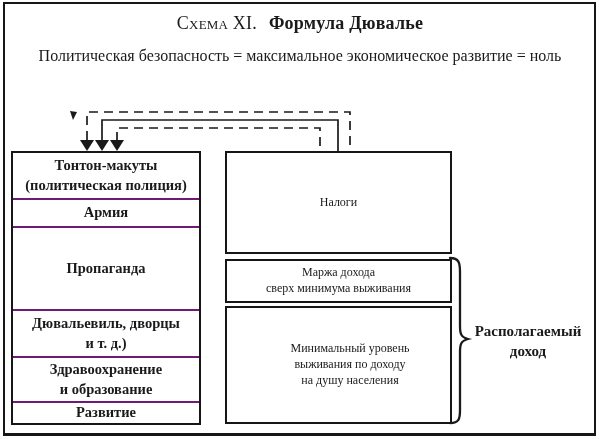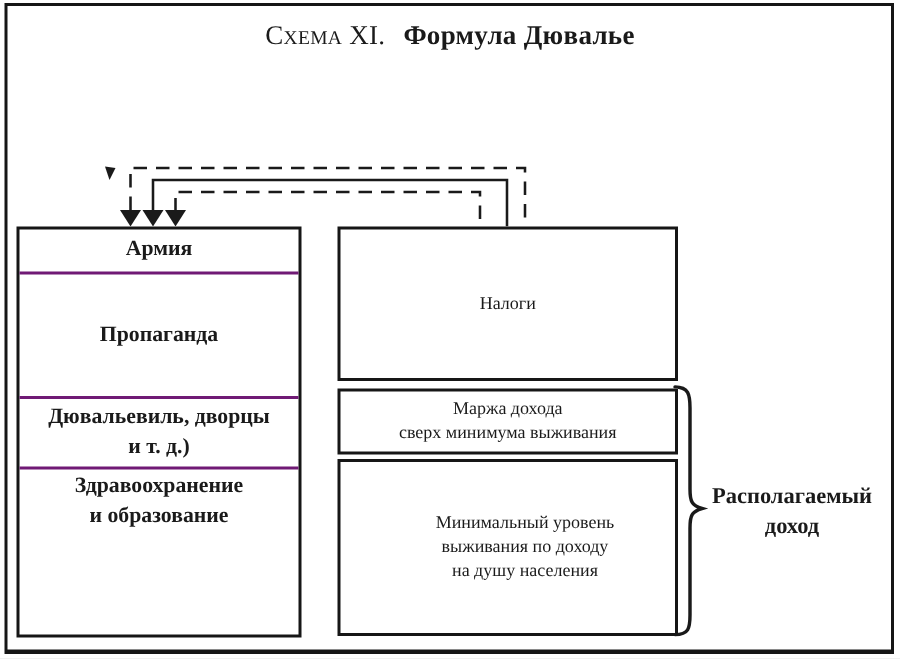--- a/index.html
+++ b/index.html
@@ -56,46 +56,50 @@
 <body>
 
 <div class="stage">
 
   <div class="frame"></div>
 
   <div class="title">
     <span class="prefix">Схема XI.</span><span class="main">Формула Дювалье</span>
   </div>
 
+  <div class="subtitle">Политическая безопасность = максимальное экономическое развитие = ноль</div>
 
 
   <svg class="overlay" viewBox="0 0 600 439" xmlns="http://www.w3.org/2000/svg">
 
     <polygon points="70,111 77,112 73,120" fill="#1a1a1a"></polygon>
 
     <path d="M87,140 L87,112 L350,112 L350,150" fill="none" stroke="#1a1a1a" stroke-width="1.7" stroke-dasharray="9 6"></path>
 
     <path d="M102,141 L102,120 L338,120 L338,151" fill="none" stroke="#1a1a1a" stroke-width="1.7"></path>
 
     <path d="M117,141 L117,128 L320,128 L320,151" fill="none" stroke="#1a1a1a" stroke-width="1.7" stroke-dasharray="9 6"></path>
 
     <polygon points="80,140 94,140 87,151" fill="#1a1a1a"></polygon>
     <polygon points="95,140 109,140 102,151" fill="#1a1a1a"></polygon>
     <polygon points="110,140 124,140 117,151" fill="#1a1a1a"></polygon>
 
     <path d="M450,258 C459,258 460,263 460,272 L460,326 C460,334 461,337 468,339 C461,341 460,344 460,352 L460,410 C460,419 459,423 450,423" fill="none" stroke="#1a1a1a" stroke-width="2.3" stroke-linecap="round"></path>
   </svg>
 
   <div class="leftbox">
+    <div class="section pre" style="height:45px">Тонтон-макуты
+(политическая полиция)</div>
     <div class="section" style="height:28px">Армия</div>
     <div class="section" style="height:83px">Пропаганда</div>
     <div class="section pre" style="height:47px">Дювальевиль, дворцы
 и т. д.)</div>
     <div class="section pre" style="height:45px">Здравоохранение
 и образование</div>
+    <div class="section" style="flex:1 1 auto">Развитие</div>
   </div>
 
   <div class="box taxes-box">Налоги</div>
   <div class="box margin-box pre">Маржа дохода
 сверх минимума выживания</div>
   <div class="box minimum-box pre">Минимальный уровень
 выживания по доходу
 на душу населения</div>
 
   <div class="brace-label pre">Располагаемый

